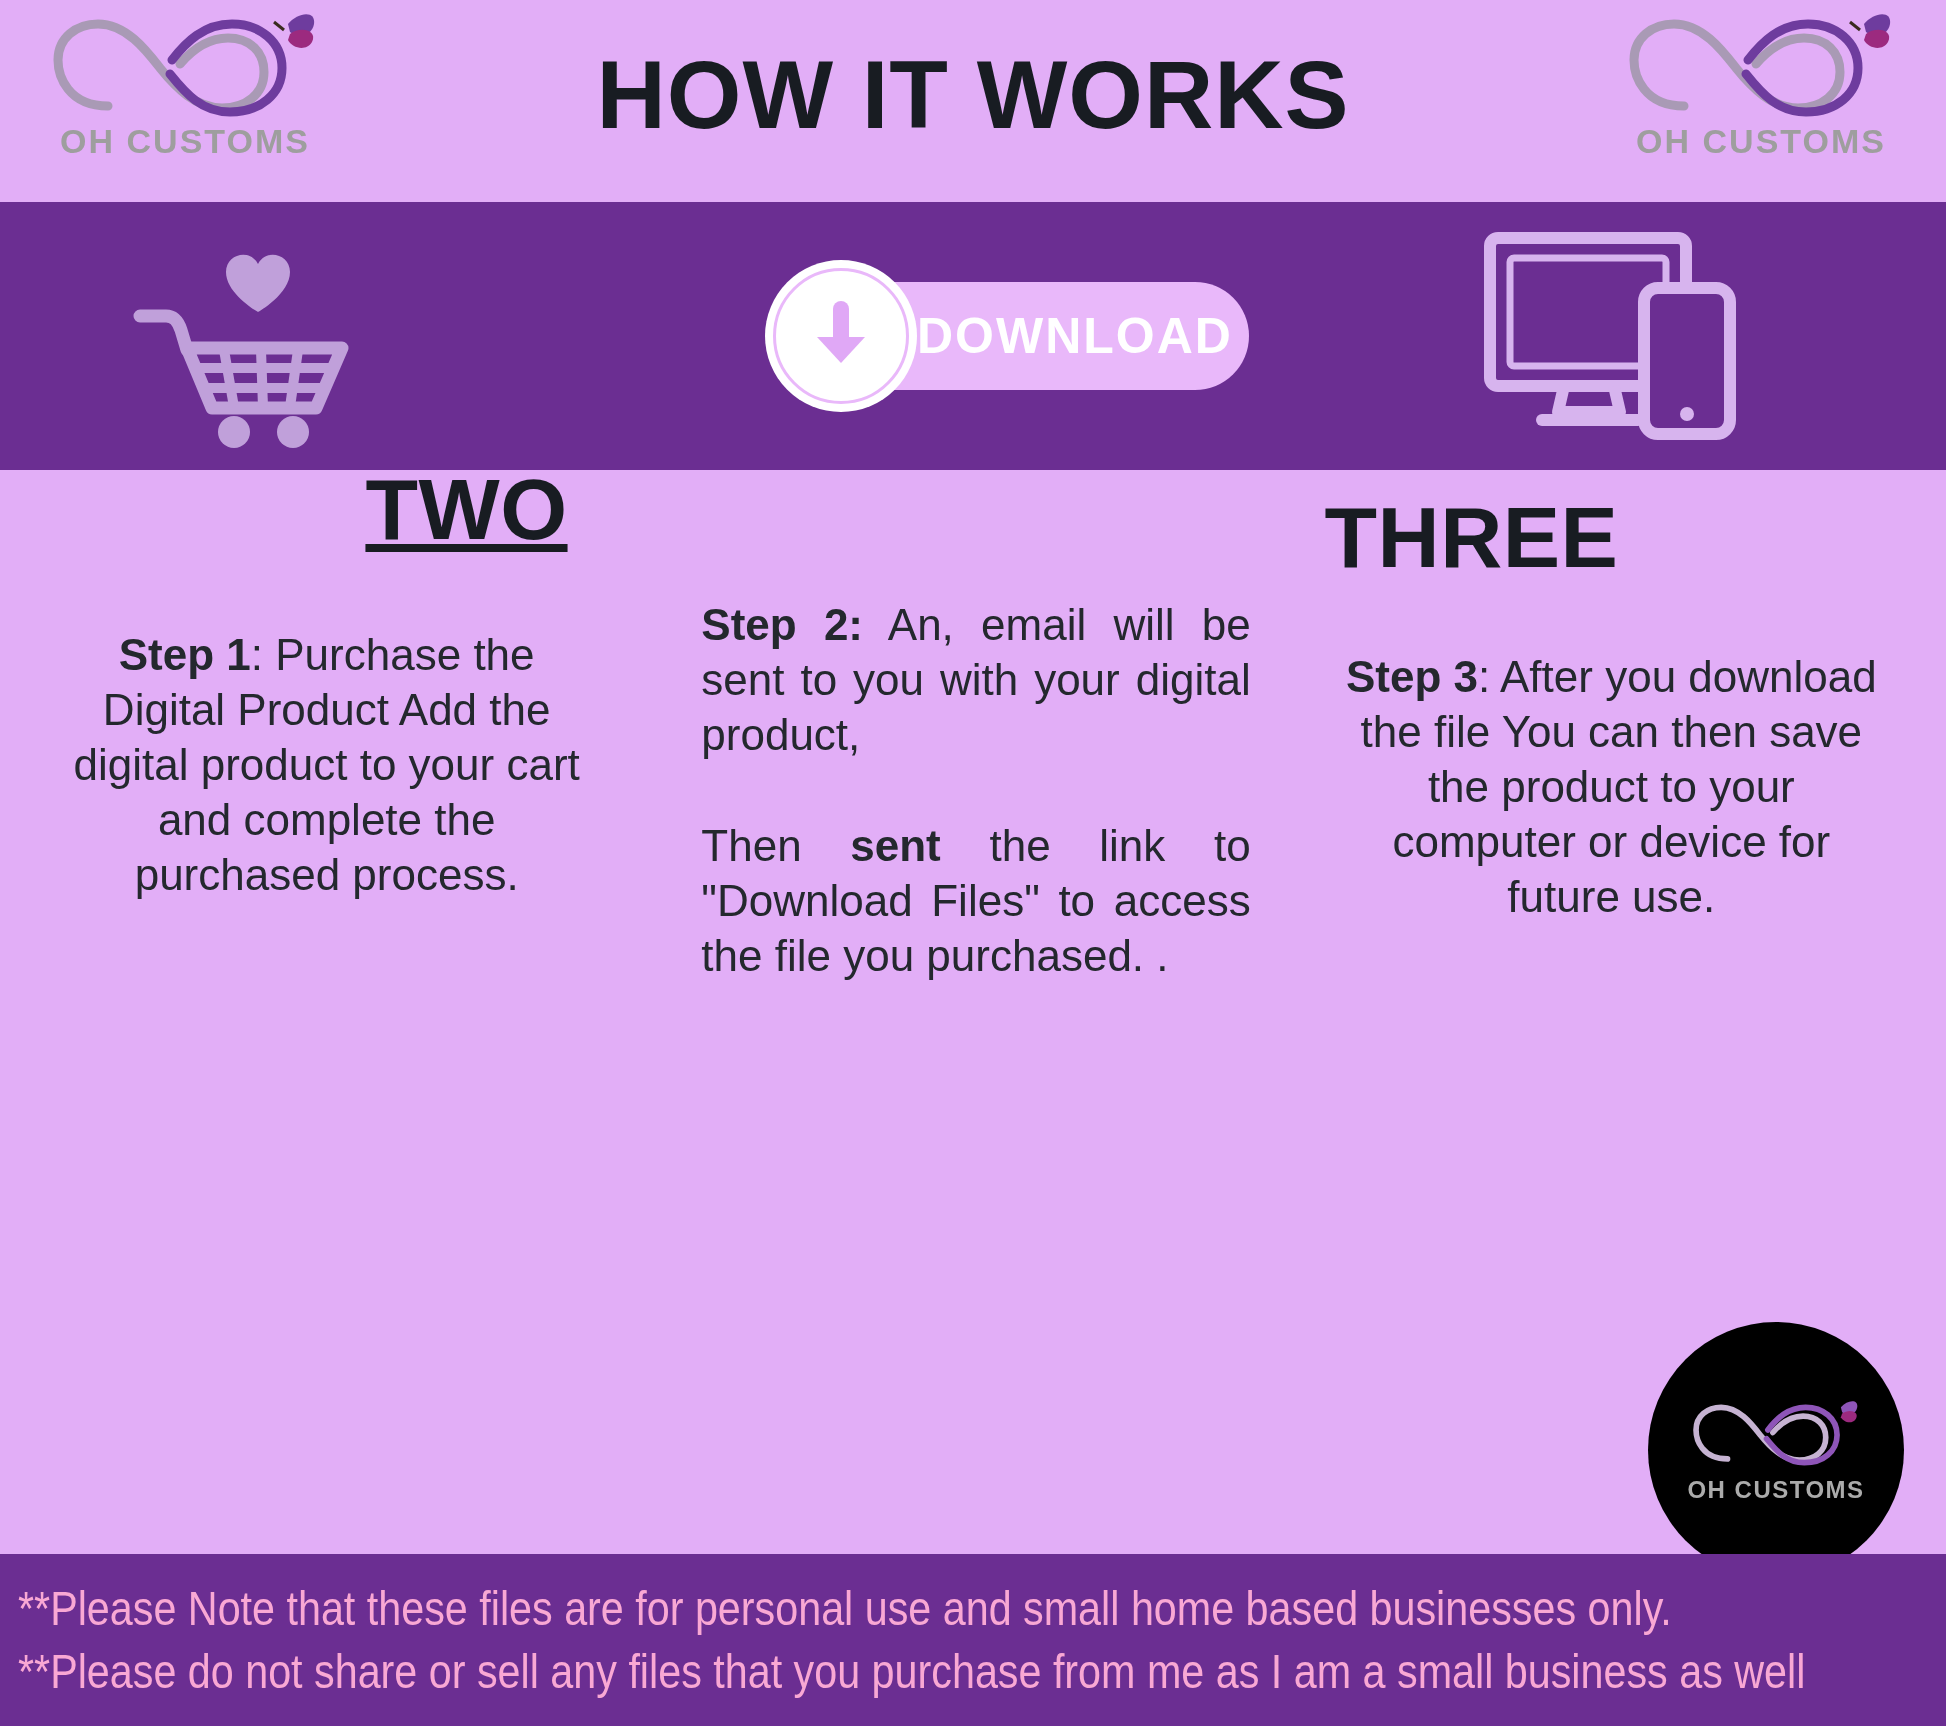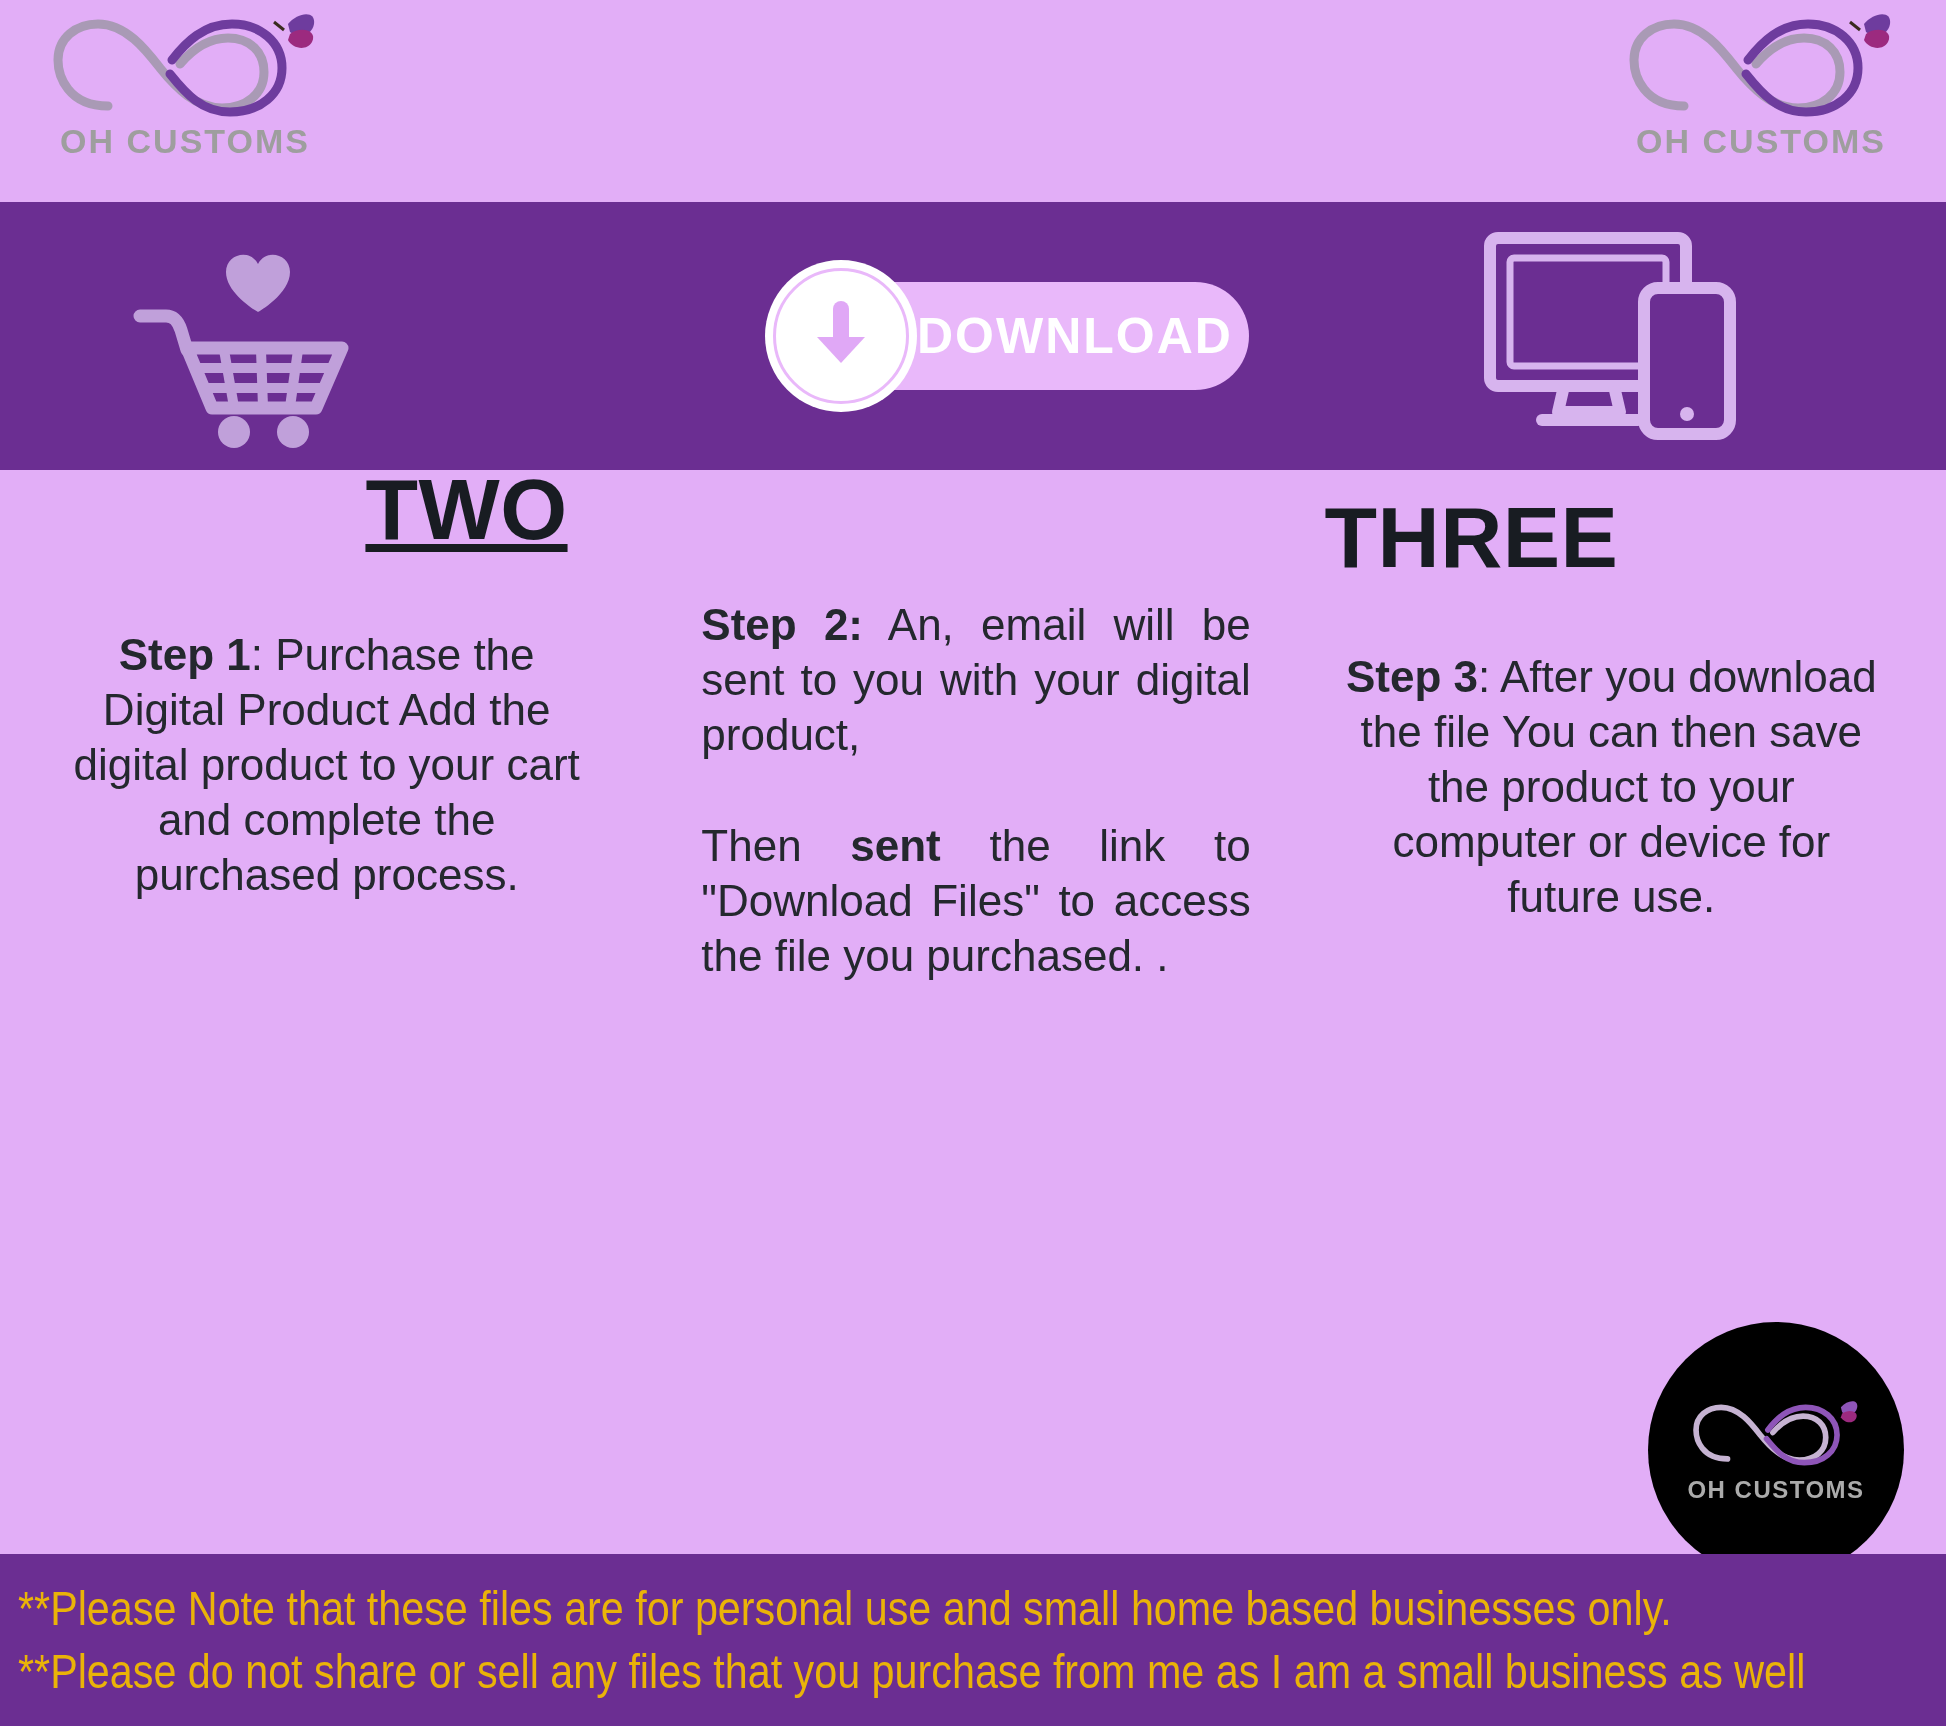--- a/index.html
+++ b/index.html
@@ -198,21 +198,21 @@
     color: #ABABAB;
     margin-top: 2px;
   }
 
   
   .footer {
     position: absolute;
     left: 0; right: 0; bottom: 0;
     height: 172px;
     background: #6B2E92;
-    color: #eab308;
+    color: #f9a8d4;
     font-family: "Liberation Sans Narrow", "Liberation Sans", sans-serif;
     font-stretch: condensed;
     display: flex;
     flex-direction: column;
     justify-content: center;
     padding-left: 18px;
     box-sizing: border-box;
   }
   .footer-line {
     font-size: 48px;
@@ -235,20 +235,21 @@
         <path d="M120 66 C136 86 152 104 180 104 C210 104 232 86 232 60 C232 34 210 16 182 16 C154 16 136 34 122 52" fill="none" stroke="#6E3C9E" stroke-width="9" stroke-linecap="round"></path>
         <g>
           <path d="M238 16 C248 4 266 2 264 16 C262 28 248 30 240 24 Z" fill="#6E3C9E"></path>
           <path d="M240 26 C250 18 268 22 262 34 C256 44 242 40 238 32 Z" fill="#9C2A7F"></path>
           <path d="M234 22 L224 14" stroke="#3A2B1F" stroke-width="3" fill="none"></path>
         </g>
       </svg>
       <div class="logo-word">OH CUSTOMS</div>
     </div>
 
+    <h1 class="header-title">HOW IT WORKS</h1>
 
     <div class="logo right">
       <svg class="logo-mark" viewBox="0 0 270 120">
         <path d="M58 98 C18 98 8 68 8 52 C8 30 26 16 48 16 C76 16 96 42 110 60 C126 80 146 100 172 100 C196 100 214 86 214 64 C214 44 200 30 178 30 C158 30 142 42 130 56" fill="none" stroke="#A99AB5" stroke-width="9" stroke-linecap="round"></path>
         <path d="M120 66 C136 86 152 104 180 104 C210 104 232 86 232 60 C232 34 210 16 182 16 C154 16 136 34 122 52" fill="none" stroke="#6E3C9E" stroke-width="9" stroke-linecap="round"></path>
         <g>
           <path d="M238 16 C248 4 266 2 264 16 C262 28 248 30 240 24 Z" fill="#6E3C9E"></path>
           <path d="M240 26 C250 18 268 22 262 34 C256 44 242 40 238 32 Z" fill="#9C2A7F"></path>
           <path d="M234 22 L224 14" stroke="#3A2B1F" stroke-width="3" fill="none"></path>
         </g>

